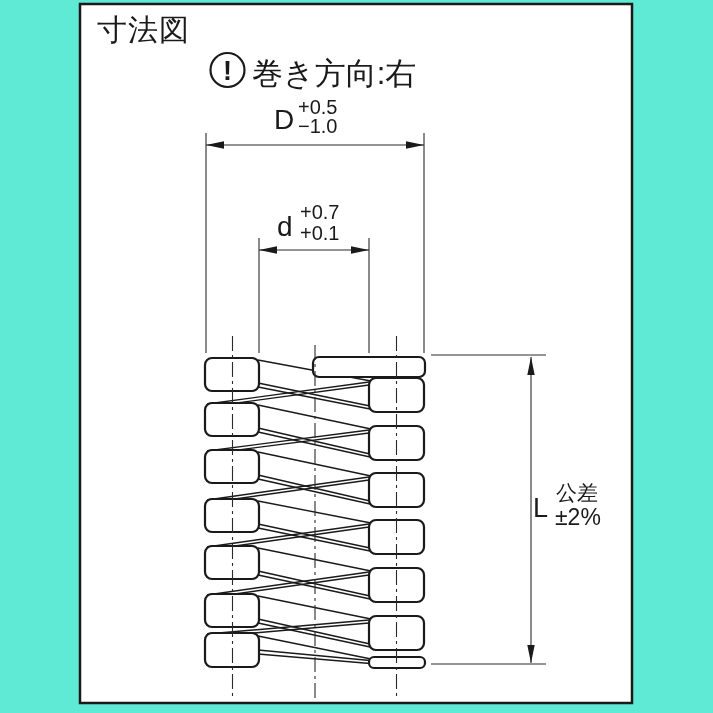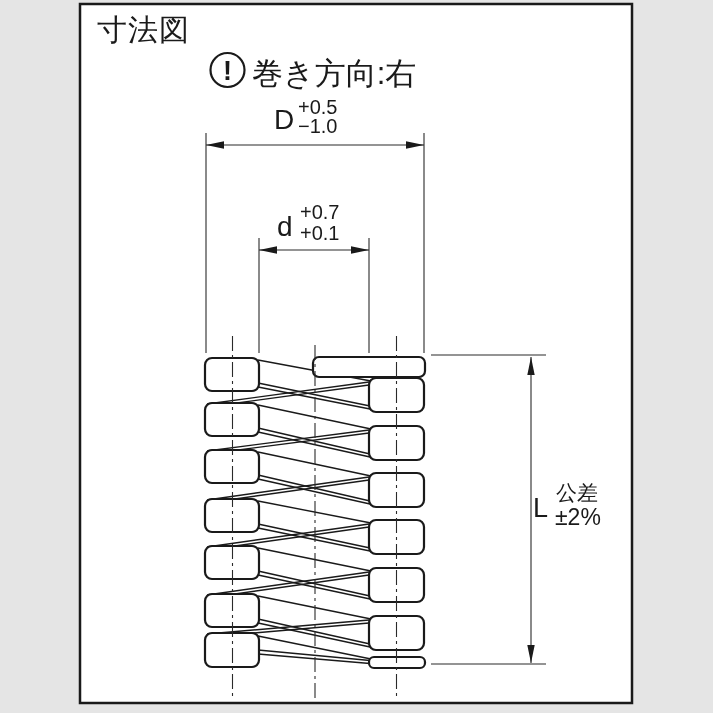--- a/index.html
+++ b/index.html
@@ -1,17 +1,17 @@
 <!DOCTYPE html>
 <html><head>
 <meta charset="utf-8">
 <style>
   html,body{margin:0;padding:0;background:#ffffff;}
   .stage{
-    position:relative;width:713px;height:713px;background:#e5e5e5;
+    position:relative;width:713px;height:713px;background:#5eead4;
     font-family:"Liberation Sans","DejaVu Sans",sans-serif;
     overflow:hidden;
   }
   svg{position:absolute;left:0;top:0;}
   text{fill:#1a1a1a;}
   .jp{font-family:"Liberation Sans","DejaVu Sans",sans-serif;}
 </style>
 </head>
 <body>
 

